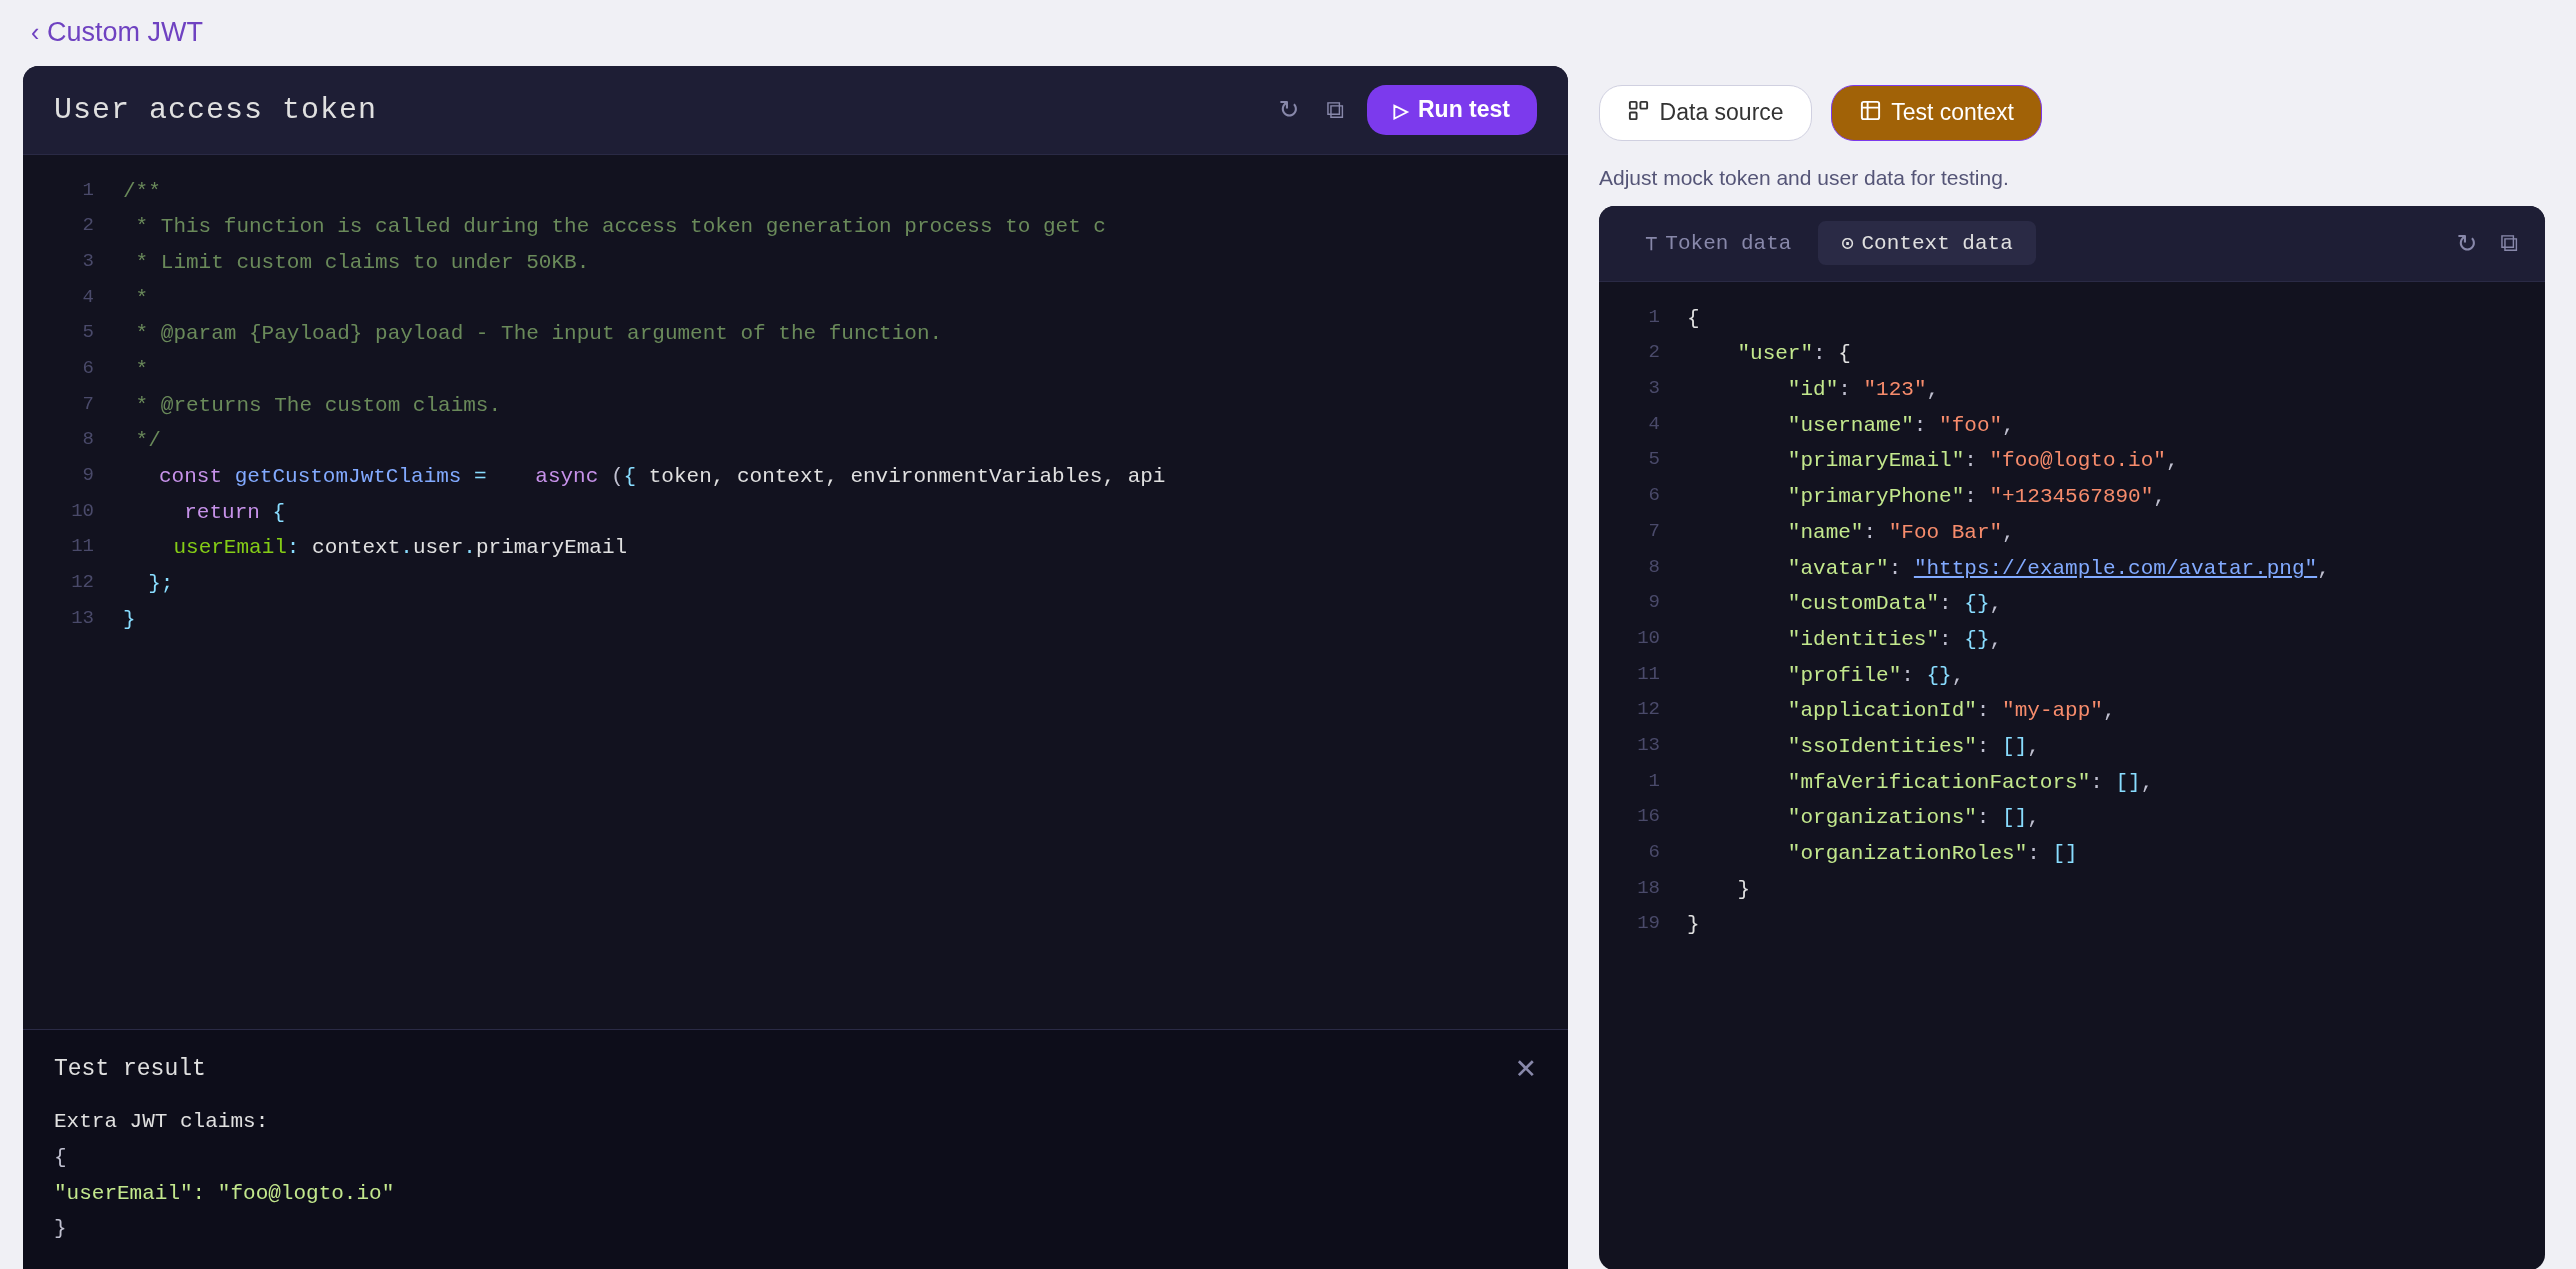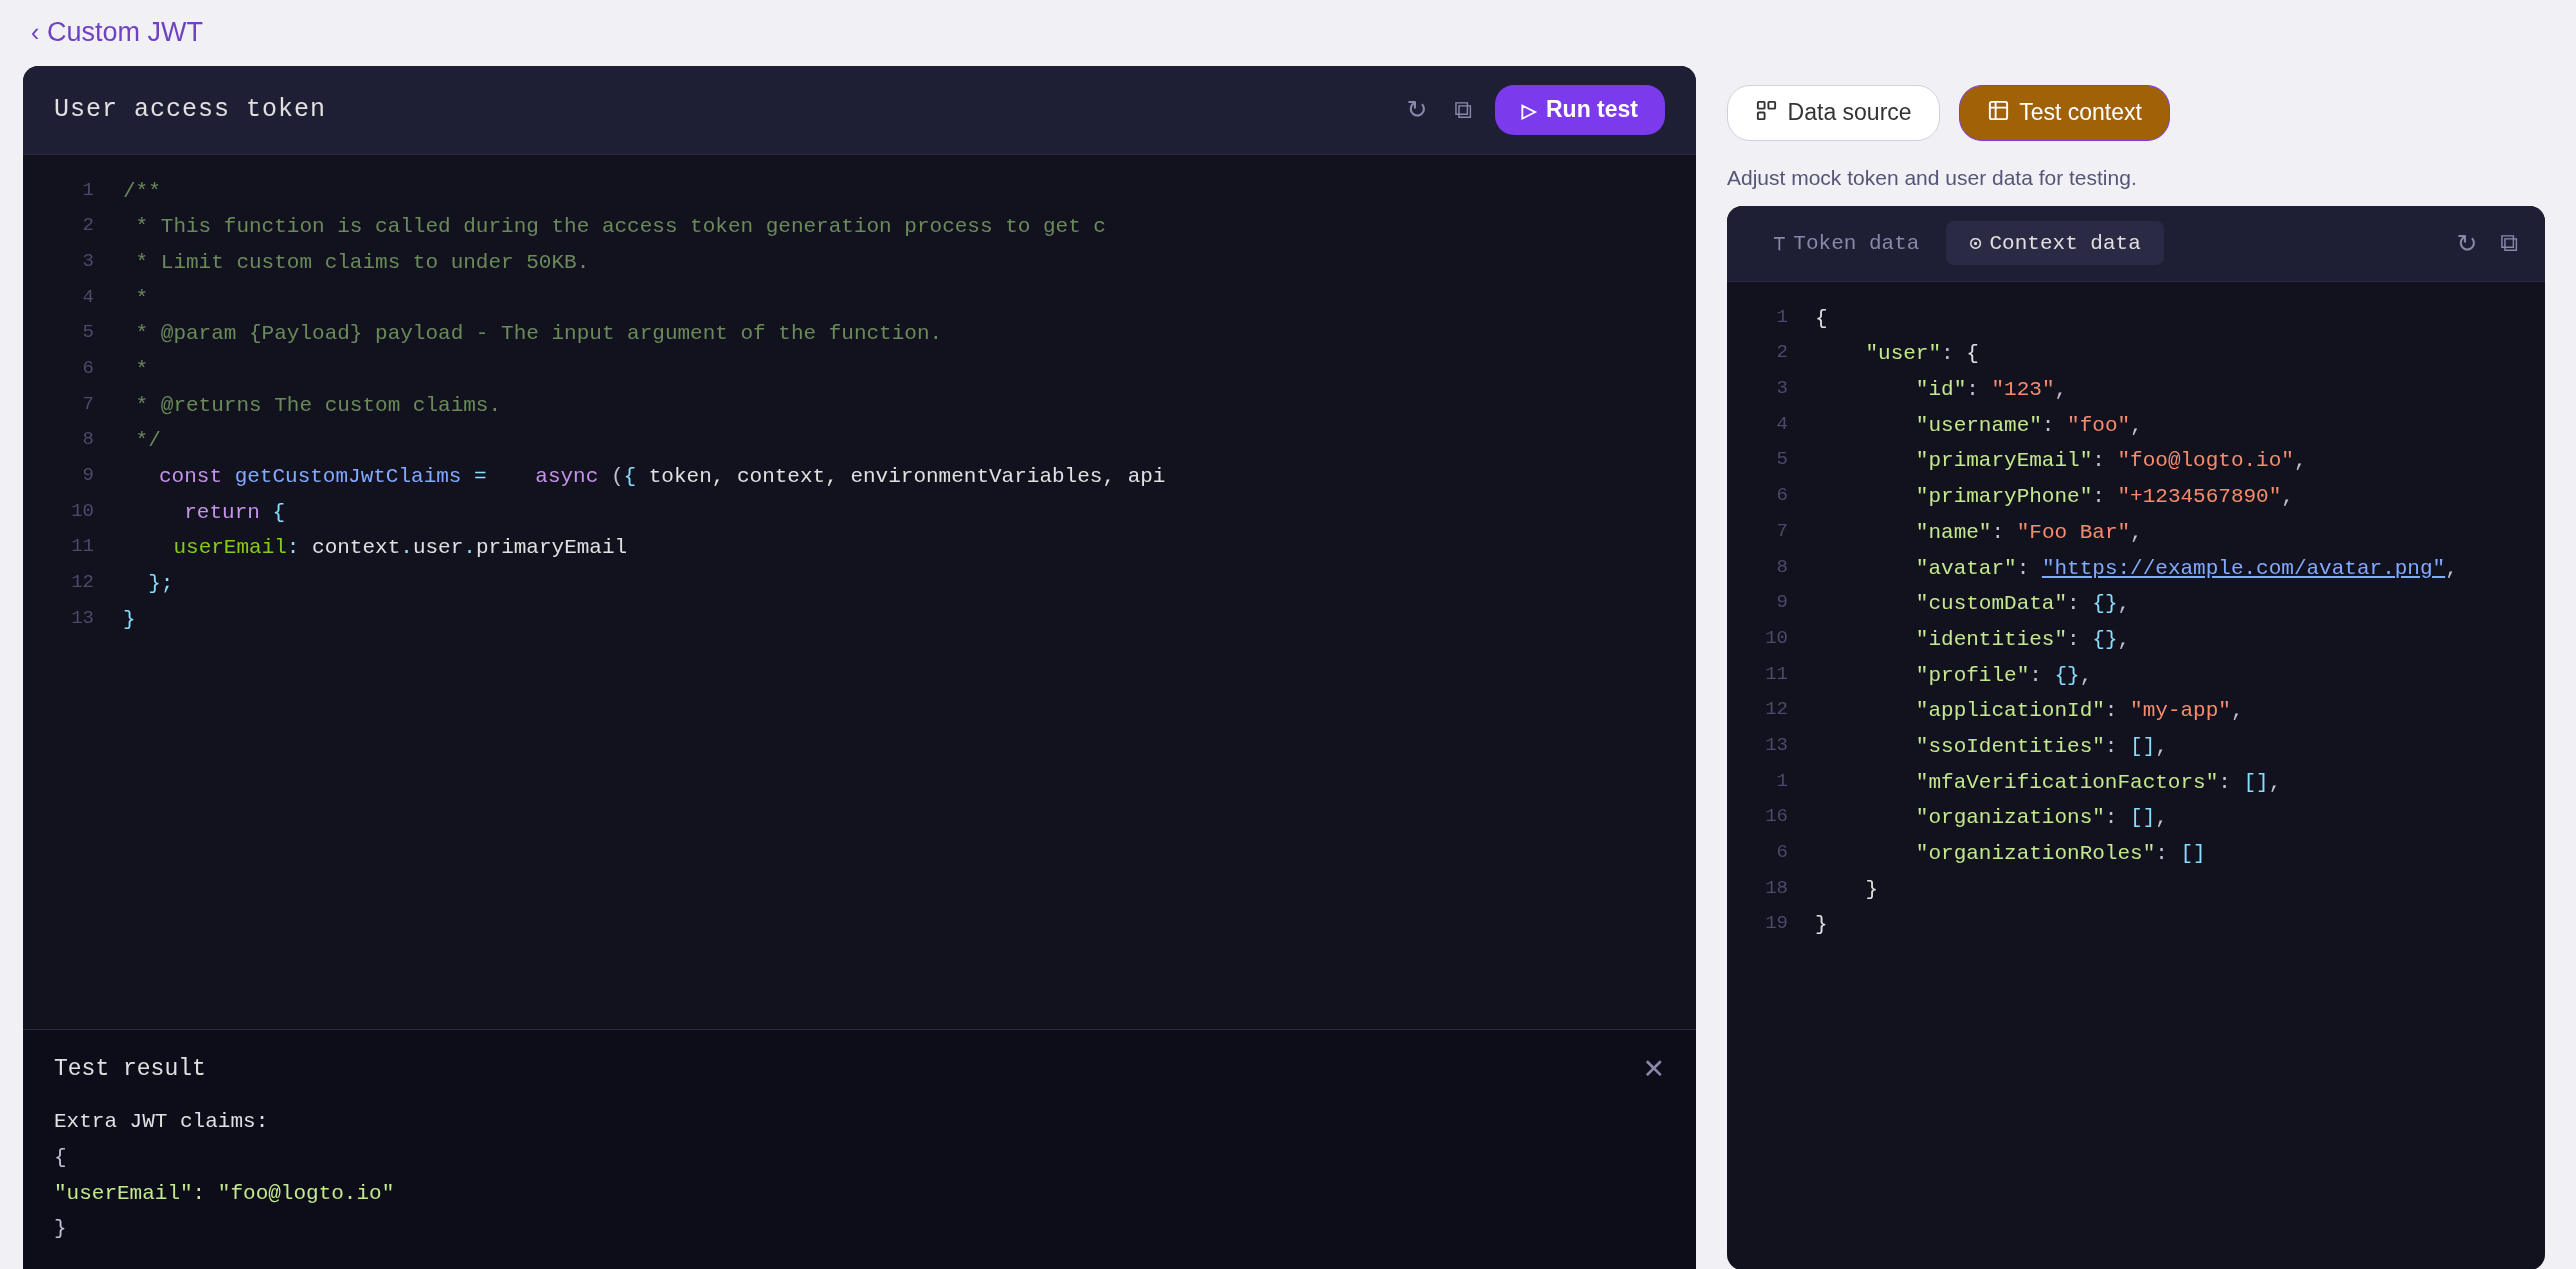--- a/index.html
+++ b/index.html
@@ -58,21 +58,21 @@
       display: flex;
       align-items: center;
       justify-content: space-between;
       padding: 19px 31px;
       background: #1e1e35;
       border-bottom: 1px solid #2a2a45;
     }
 
     .editor-title {
       color: #e0e0e0;
-      font-size: 25px;
+      font-size: 30px;
       font-family: 'Courier New', monospace;
       font-weight: 400;
       letter-spacing: 1px;
     }
 
     .editor-actions {
       display: flex;
       align-items: center;
       gap: 19px;
     }
@@ -183,21 +183,21 @@
       font-size: 21px;
       color: #c0c0d0;
       line-height: 1.7;
     }
 
     .tr-label { color: #e0e0e0; }
     .tr-brace { color: #c0c0d0; }
 
     
     .right-panel {
-      width: 880px;
+      width: 1008px;
       display: flex;
       flex-direction: column;
       padding: 0 31px;
     }
 
     .right-top {
       display: flex;
       align-items: center;
       gap: 19px;
       padding: 19px 0 15.4px;

